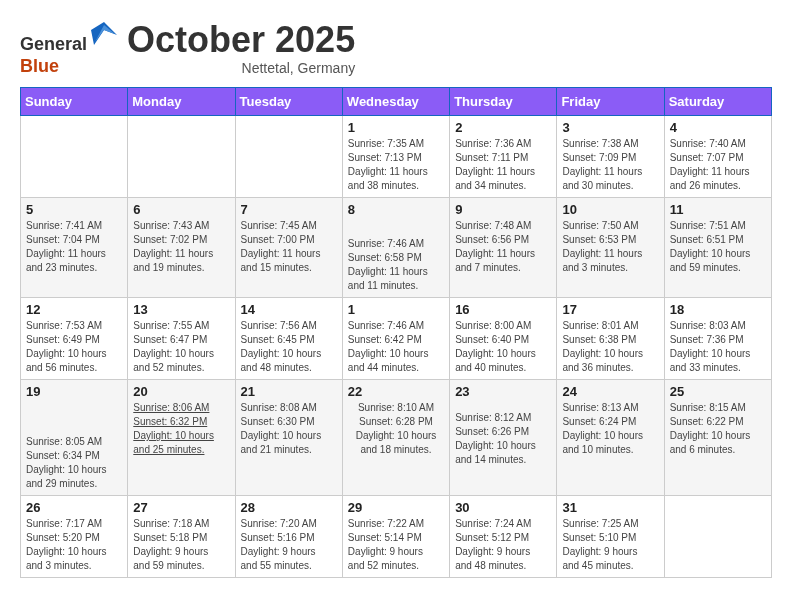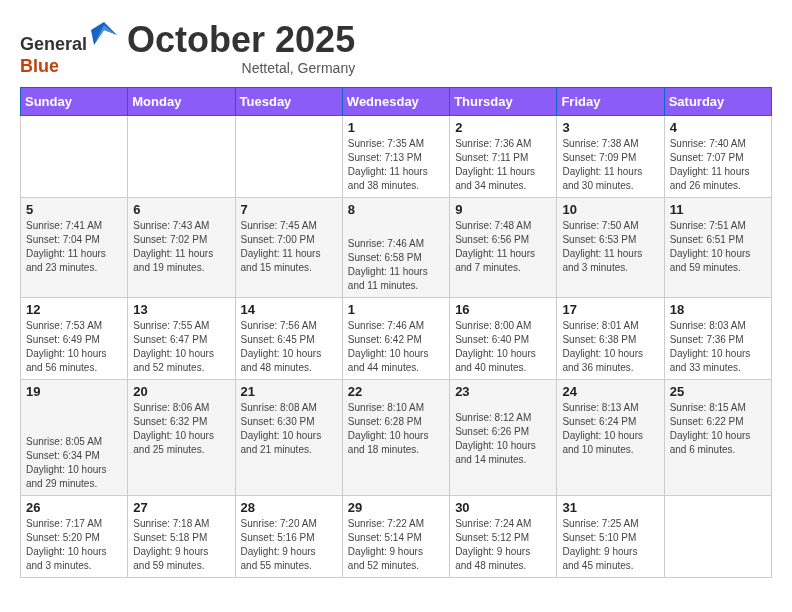--- a/index.html
+++ b/index.html
@@ -265,35 +265,35 @@
       <tr>
         <td>
           <div class="day-number">19</div>
           <div class="day-info" style="white-space: pre-line; margin-top: 36px;">Sunrise: 8:05 AM
 Sunset: 6:34 PM
 Daylight: 10 hours
 and 29 minutes.</div>
         </td>
         <td>
           <div class="day-number">20</div>
-          <div class="day-info" style="white-space: pre-line;">Sunrise: 8:06 AM
+          <div class="day-info" style="white-space: pre-line; text-decoration: underline;">Sunrise: 8:06 AM
 Sunset: 6:32 PM
 Daylight: 10 hours
 and 25 minutes.</div>
         </td>
         <td>
           <div class="day-number">21</div>
           <div class="day-info" style="white-space: pre-line;">Sunrise: 8:08 AM
 Sunset: 6:30 PM
 Daylight: 10 hours
 and 21 minutes.</div>
         </td>
         <td>
           <div class="day-number">22</div>
-          <div class="day-info" style="white-space: pre-line;">Sunrise: 8:10 AM
+          <div class="day-info" style="white-space: pre-line; text-align: center;">Sunrise: 8:10 AM
 Sunset: 6:28 PM
 Daylight: 10 hours
 and 18 minutes.</div>
         </td>
         <td>
           <div class="day-number">23</div>
           <div class="day-info" style="white-space: pre-line; margin-top: 12px;">Sunrise: 8:12 AM
 Sunset: 6:26 PM
 Daylight: 10 hours
 and 14 minutes.</div>

